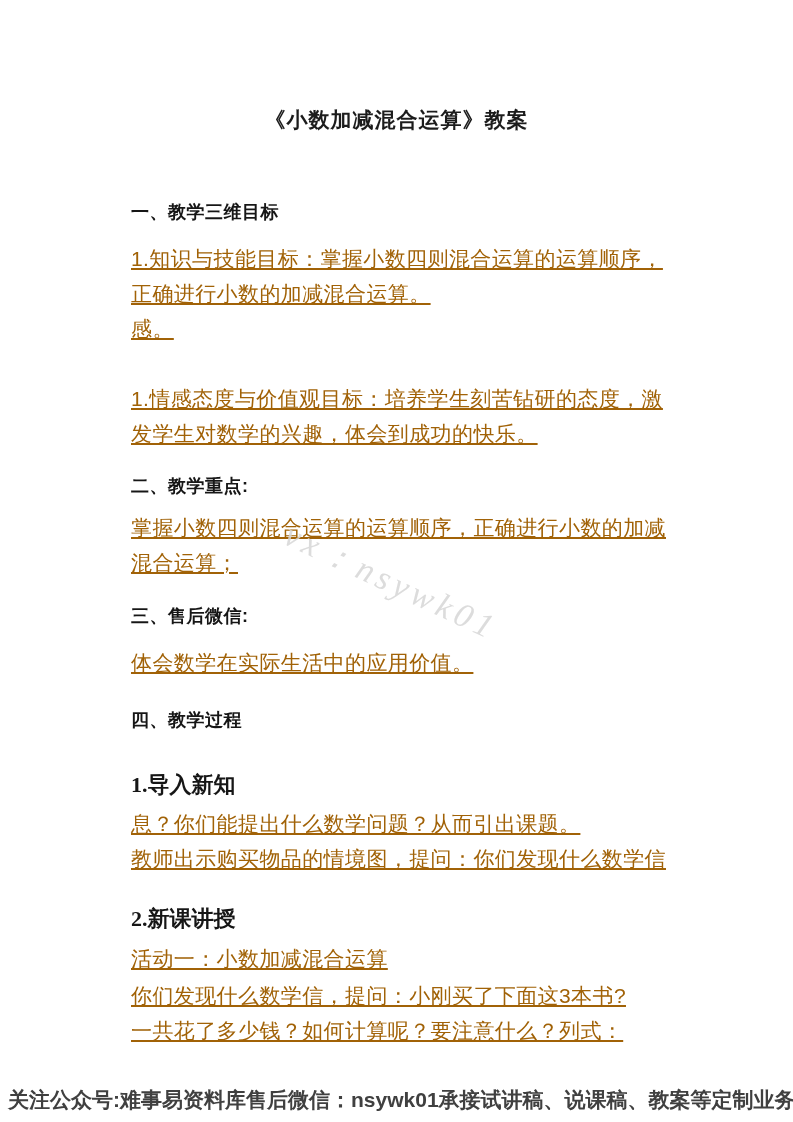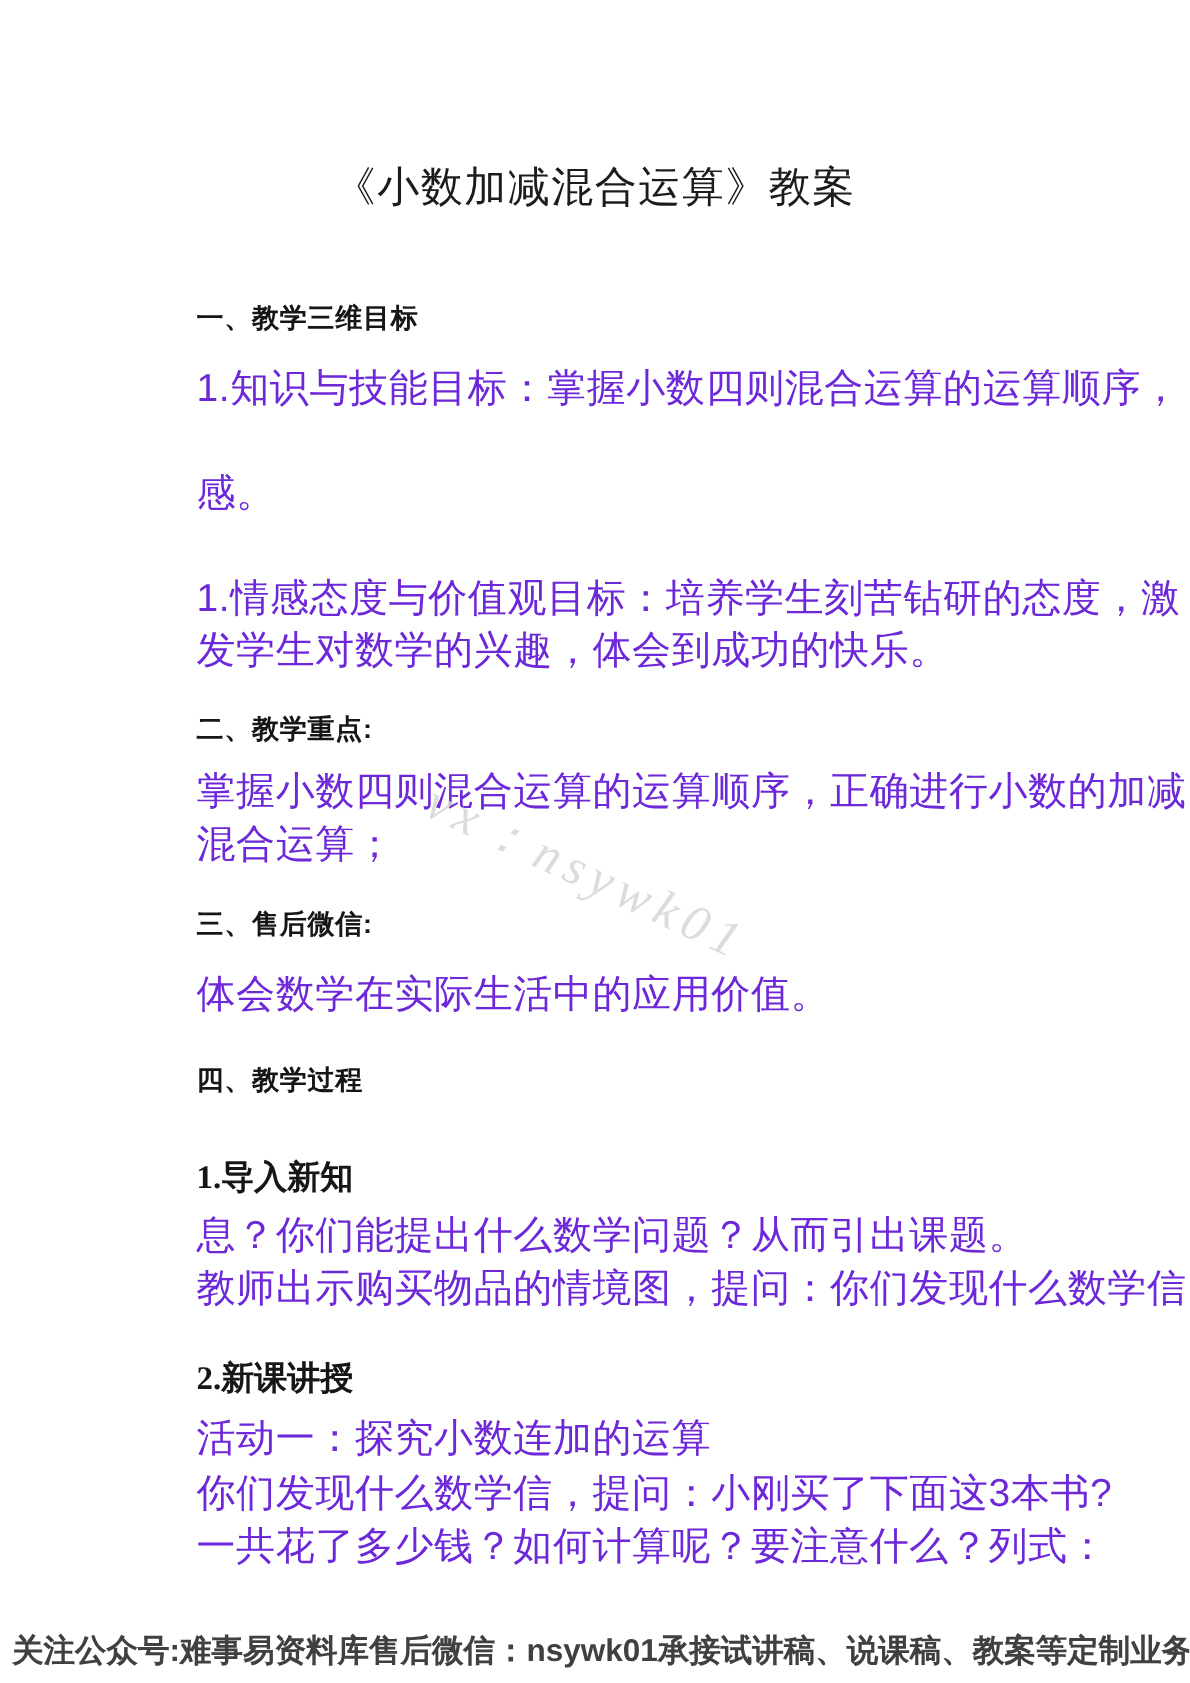--- a/index.html
+++ b/index.html
@@ -7,39 +7,40 @@
     position:relative;
     width:793px;height:1122px;
     background:#ffffff;
     overflow:hidden;
     font-family:"Liberation Sans","DejaVu Sans",sans-serif;
     color:#2d2d2d;
   }
   .title{
     position:absolute;top:106px;left:0;width:793px;
     text-align:center;
-    font-size:28px;font-weight:normal;color:#1c1c1c;
+    font-size:21px;font-weight:bold;color:#1c1c1c;
     letter-spacing:1px;
     white-space:nowrap;
   }
   .heading{
     position:absolute;left:131px;
     font-size:18px;font-weight:bold;color:#161616;
     white-space:nowrap;letter-spacing:0.5px;
   }
   .sub-heading{
     position:absolute;left:131px;
     font-size:22px;font-weight:bold;color:#161616;
     white-space:nowrap;
     font-family:Liberation Serif, serif;
   }
   .para{
     position:absolute;left:131px;width:545px;
-    font-size:26px;color:#6d28d9;
+    font-size:21px;color:#a16207;
     letter-spacing:0.4px;
+    text-decoration:underline;
   }
   .para .ln{
     display:block;height:35px;line-height:35px;white-space:nowrap;
   }
   .watermark{
     position:absolute;left:296px;top:512px;
     transform:rotate(25deg);transform-origin:left top;
     font-family:"Liberation Serif",serif;font-style:italic;
     font-size:34px;letter-spacing:5px;
     color:#d7d7d7;opacity:0.85;
@@ -58,20 +59,21 @@
 <body>
 
 <div class="page">
 
   <div class="title">《小数加减混合运算》教案</div>
 
   <div class="heading" style="top:200px">一、教学三维目标</div>
 
   <div class="para" style="top:241px">
     <span class="ln">1.知识与技能目标：掌握小数四则混合运算的运算顺序，</span>
+    <span class="ln">正确进行小数的加减混合运算。</span>
   </div>
 
   <div class="para" style="top:311px">
     <span class="ln">感。</span>
   </div>
 
   <div class="para" style="top:381px">
     <span class="ln">1.情感态度与价值观目标：培养学生刻苦钻研的态度，激</span>
     <span class="ln">发学生对数学的兴趣，体会到成功的快乐。</span>
   </div>
@@ -94,21 +96,21 @@
   <div class="sub-heading" style="top:770px">1.导入新知</div>
 
   <div class="para" style="top:806px">
     <span class="ln">息？你们能提出什么数学问题？从而引出课题。</span>
     <span class="ln">教师出示购买物品的情境图，提问：你们发现什么数学信</span>
   </div>
 
   <div class="sub-heading" style="top:904px">2.新课讲授</div>
 
   <div class="para" style="top:941px">
-    <span class="ln">活动一：探究小数连加的运算</span>
+    <span class="ln">活动一：小数加减混合运算</span>
   </div>
 
   <div class="para" style="top:978px">
     <span class="ln">你们发现什么数学信，提问：小刚买了下面这3本书?</span>
     <span class="ln">一共花了多少钱？如何计算呢？要注意什么？列式：</span>
   </div>
 
   <div class="watermark" style="color: rgb(215, 215, 215);">vx：nsywk01</div>
 
   <div class="footer" style="color: #404040;">

